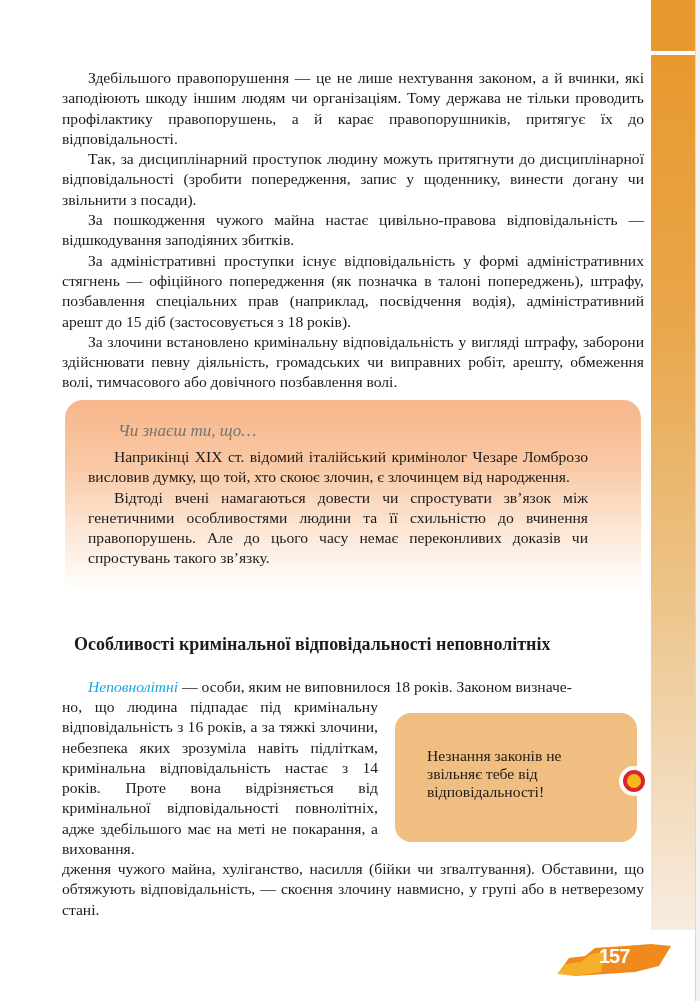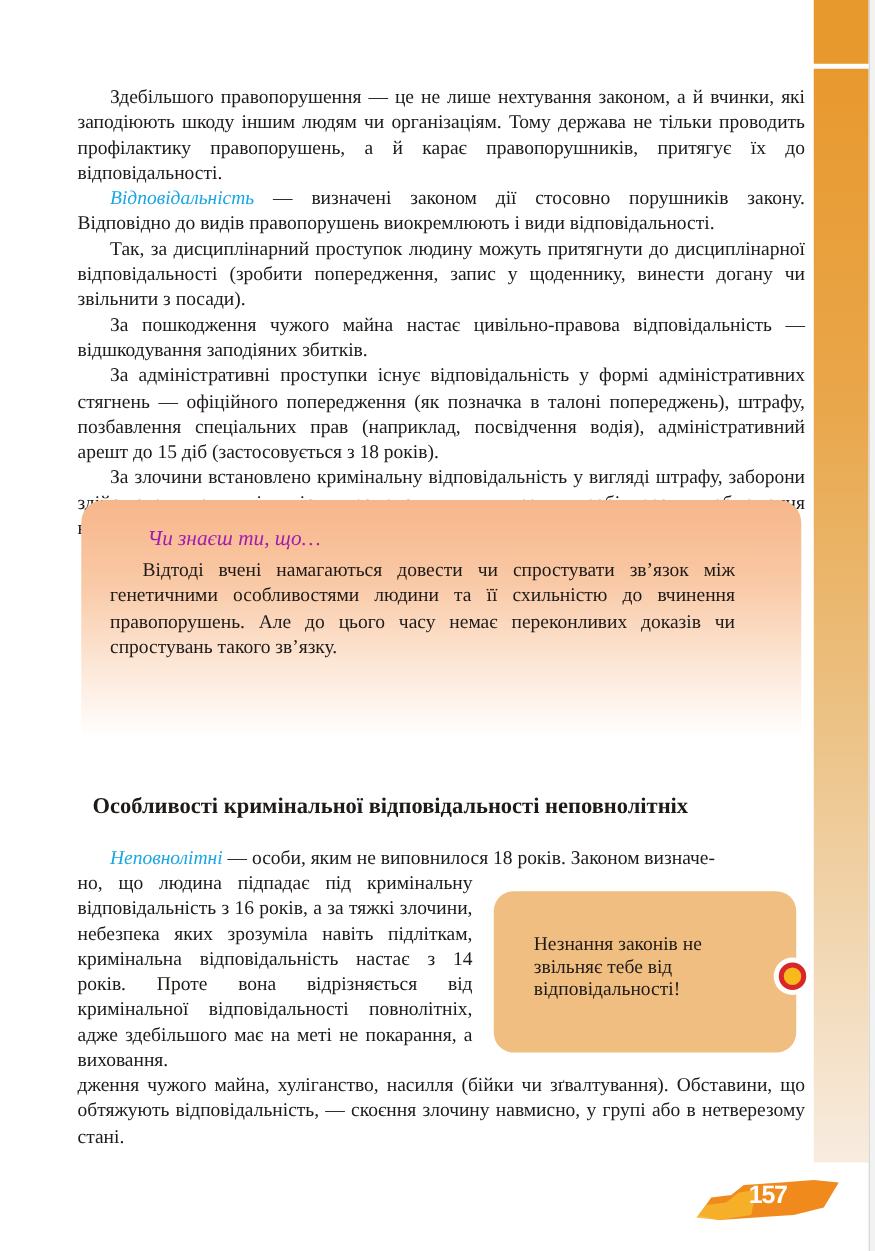--- a/index.html
+++ b/index.html
@@ -27,21 +27,21 @@
   }
   .text-block p { margin: 0; text-indent: 26px; }
   .term { color: #1aa6e0; font-style: italic; }
   .did-know {
     position: absolute; left: 65px; top: 400px; width: 576px; height: 190px;
     border-radius: 18px 18px 0 0;
     background: linear-gradient(to bottom, #f7b68a 0%, #f9c9a6 35%, #fce3d0 65%, #ffffff 100%);
   }
   .did-know-title {
     position: absolute; left: 118px; top: 421px;
-    font-style: italic; font-size: 17px; color: #a21caf;
+    font-style: italic; font-size: 17px; color: #737373;
   }
   .did-know-text {
     position: absolute; left: 88px; top: 447px; width: 500px;
     font-size: 15.6px; line-height: 20.3px; text-align: justify;
   }
   .did-know-text p { margin: 0; text-indent: 26px; }
   .section-heading {
     position: absolute; left: 74px; top: 634px;
     font-weight: bold; font-size: 18px; color: #1d1a18; white-space: nowrap; text-align: right;
   }
@@ -86,30 +86,30 @@
 </style>
 </head>
 <body>
 
 <div class="side-strip-top"></div>
 <div class="side-strip"></div>
 <div class="side-edge"></div>
 
 <div class="text-block" style="top:68px;">
   <p>Здебільшого правопорушення — це не лише нехтування законом, а й вчинки, які заподіюють шкоду іншим людям чи організаціям. Тому держава не тільки проводить профілактику правопорушень, а й карає правопорушників, притягує їх до відповідальності.</p>
-  <p><span class="term">Відповідальність</span><span> — визначені законом дії стосовно порушників закону. Відповідно до видів правопорушень виокремлюють і види відповідальності.</span></p>
   <p>Так, за дисциплінарний проступок людину можуть притягнути до дисциплінарної відповідальності (зробити попередження, запис у щоденнику, винести догану чи звільнити з посади).</p>
   <p>За пошкодження чужого майна настає цивільно-правова відповідальність — відшкодування заподіяних збитків.</p>
   <p>За адміністративні проступки існує відповідальність у формі адміністративних стягнень — офіційного попередження (як позначка в талоні попереджень), штрафу, позбавлення спеціальних прав (наприклад, посвідчення водія), адміністративний арешт до 15 діб (застосовується з 18 років).</p>
   <p>За злочини встановлено кримінальну відповідальність у вигляді штрафу, заборони здійснювати певну діяльність,  громадських чи виправних робіт, арешту, обмеження волі, тимчасового або довічного позбавлення волі.</p>
 </div>
 
 <div class="did-know"></div>
 <div class="did-know-title">Чи знаєш ти, що…</div>
 <div class="did-know-text">
+  <p>Наприкінці XIX ст. відомий італійський кримінолог Чезаре Ломброзо висловив думку, що той, хто скоює злочин, є злочинцем від народження.</p>
   <p>Відтоді вчені намагаються довести чи спростувати зв’язок між генетичними особливостями людини та її схильністю до вчинення правопорушень. Але до цього часу немає переконливих доказів чи спростувань такого зв’язку.</p>
 </div>
 
 <div class="section-heading">Особливості кримінальної відповідальності неповнолітніх</div>
 
 <div class="section-first"><span style="display:inline-block;width:26px;"></span><span class="term">Неповнолітні</span><span> — особи, яким не виповнилося 18 років. Законом визначе-</span></div>
 
 <div class="narrow-block">
   <p class="cont">но, що людина підпадає під кримінальну відповідальність з 16 років, а за тяжкі злочини, небезпека яких зрозуміла навіть підліткам, кримінальна відповідальність настає з 14 років. Проте вона відрізняється від кримінальної відповідальності повнолітніх, адже здебільшого має на меті не покарання, а виховання.</p>
 </div>

